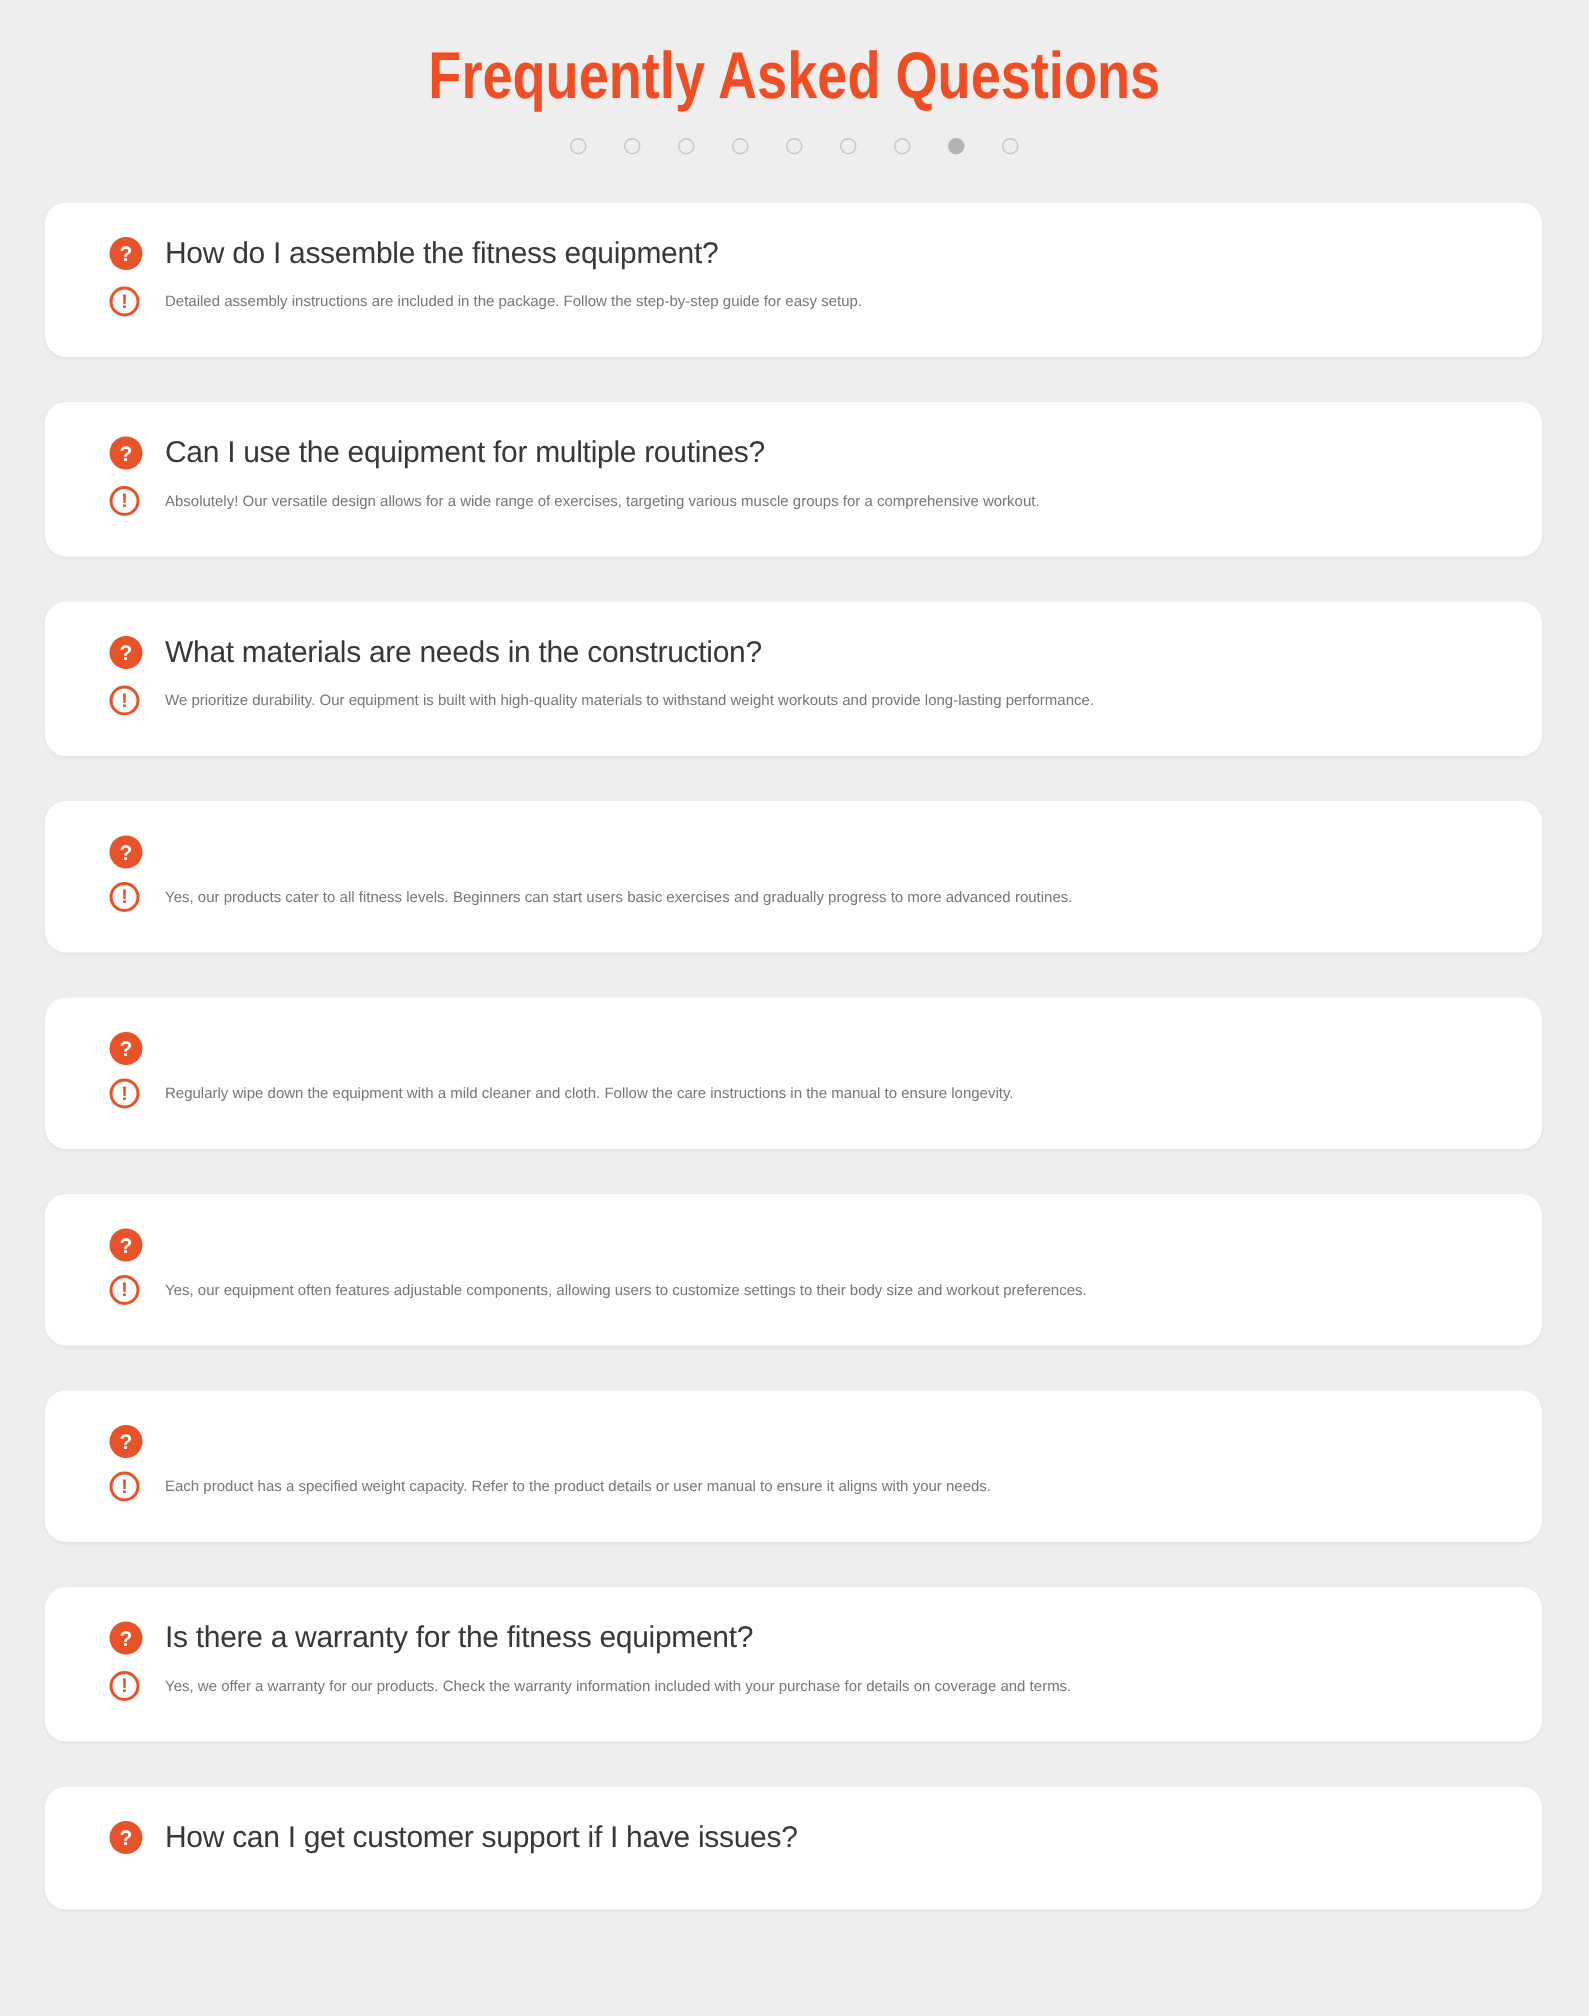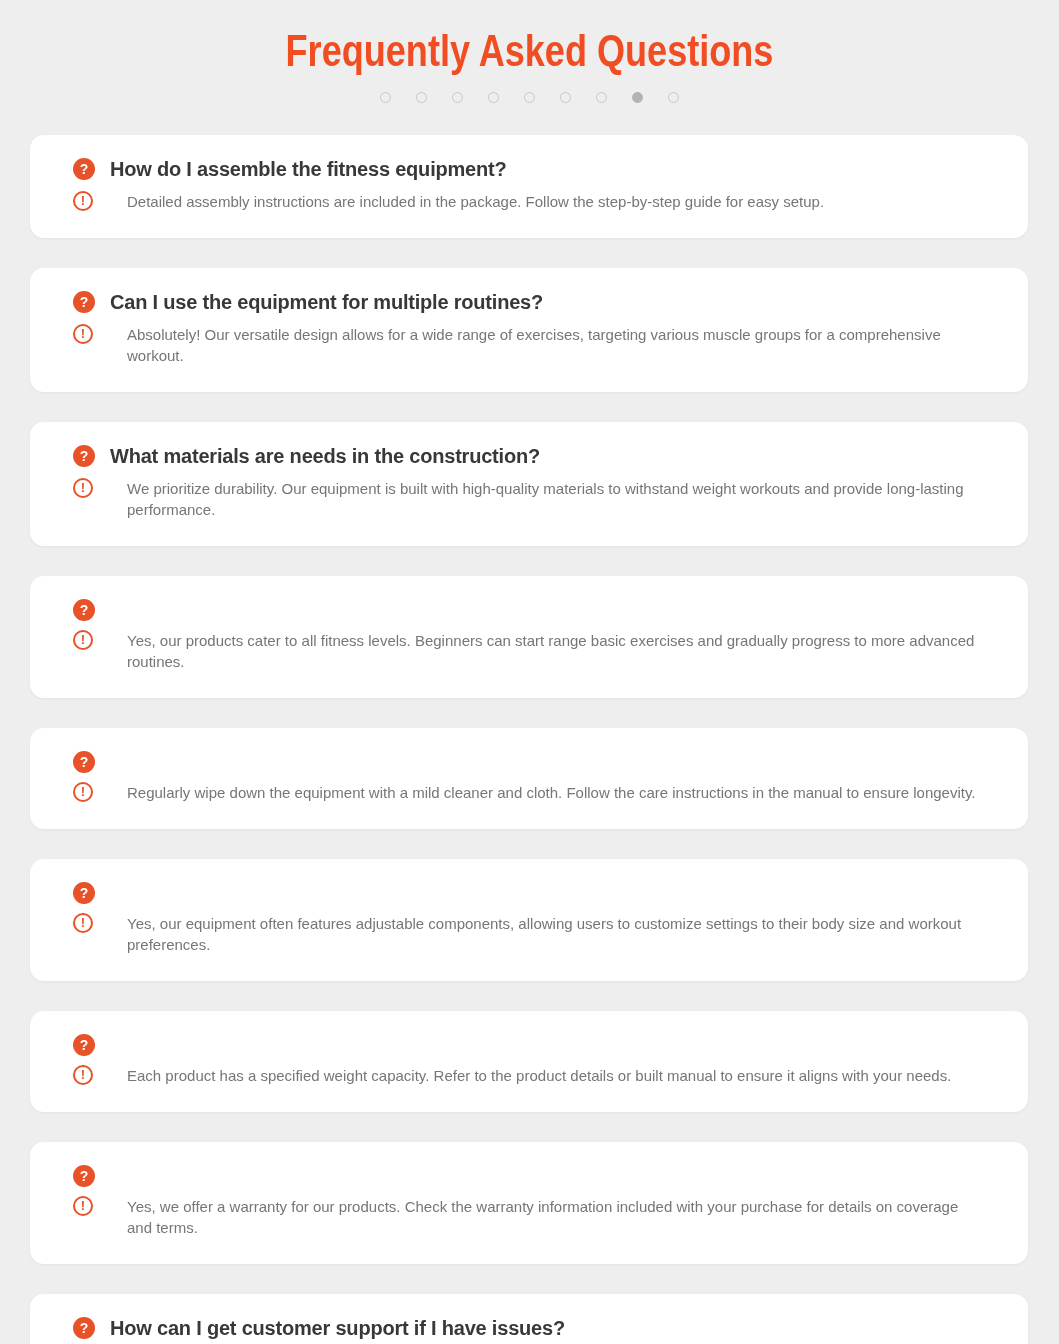--- a/index.html
+++ b/index.html
@@ -70,40 +70,40 @@
     background:var(--icon-orange);
     color:#ffffff;
     font-size:14px;
     font-weight:700;
     display:flex;align-items:center;justify-content:center;
     margin-top:2px;
   }
   .question{
     margin-left:15px;
     font-size:20px;
-    font-weight:700;
+    font-weight:400;
     color:var(--question-color);
     letter-spacing:-0.2px;
     line-height:26px;
     white-space:pre-wrap;
   }
   .a-icon{
     flex:0 0 auto;
     width:20px;height:20px;
     border-radius:50%;
     border:2px solid var(--icon-orange);
     color:var(--icon-orange);
     font-size:13px;
     font-weight:700;
     display:flex;align-items:center;justify-content:center;
     background:transparent;
   }
   .answer{
-    margin-left:34px;
-    font-size:15px;
+    margin-left:17px;
+    font-size:10px;
     color:var(--answer-color);
     line-height:21px;
     max-width:870px;
   }
 </style>
 </head>
 <body>
 
 <div class="page">
   <h1 class="page-title">Frequently Asked Questions</h1>
@@ -151,21 +151,21 @@
       <p class="answer">We prioritize durability. Our equipment is built with high-quality materials to withstand weight workouts and provide long-lasting performance.</p>
     </div>
   </section>
 
   <section class="card">
     <div class="row q-row">
       <span class="q-icon">?</span>
     </div>
     <div class="row a-row">
       <span class="a-icon">!</span>
-      <p class="answer">Yes, our products cater to all fitness levels. Beginners can start range basic exercises and gradually progress to more advanced routines.</p>
+      <p class="answer">Yes, our products cater to all fitness levels. Beginners can start users basic exercises and gradually progress to more advanced routines.</p>
     </div>
   </section>
 
   <section class="card">
     <div class="row q-row">
       <span class="q-icon">?</span>
     </div>
     <div class="row a-row">
       <span class="a-icon">!</span>
       <p class="answer">Regularly wipe down the equipment with a mild cleaner and cloth. Follow the care instructions in the manual to ensure longevity.</p>
@@ -181,27 +181,28 @@
       <p class="answer">Yes, our equipment often features adjustable components, allowing users to customize settings to their body size and workout preferences.</p>
     </div>
   </section>
 
   <section class="card">
     <div class="row q-row">
       <span class="q-icon">?</span>
     </div>
     <div class="row a-row">
       <span class="a-icon">!</span>
-      <p class="answer">Each product has a specified weight capacity. Refer to the product details or built manual to ensure it aligns with your needs.</p>
-    </div>
-  </section>
-
-  <section class="card">
-    <div class="row q-row">
-      <span class="q-icon">?</span>
+      <p class="answer">Each product has a specified weight capacity. Refer to the product details or user manual to ensure it aligns with your needs.</p>
+    </div>
+  </section>
+
+  <section class="card">
+    <div class="row q-row">
+      <span class="q-icon">?</span>
+      <h2 class="question">Is there a warranty for the fitness equipment?</h2>
     </div>
     <div class="row a-row">
       <span class="a-icon">!</span>
       <p class="answer">Yes, we offer a warranty for our products. Check the warranty information included with your purchase for details on coverage and terms.</p>
     </div>
   </section>
 
   <section class="card">
     <div class="row q-row">
       <span class="q-icon">?</span>

